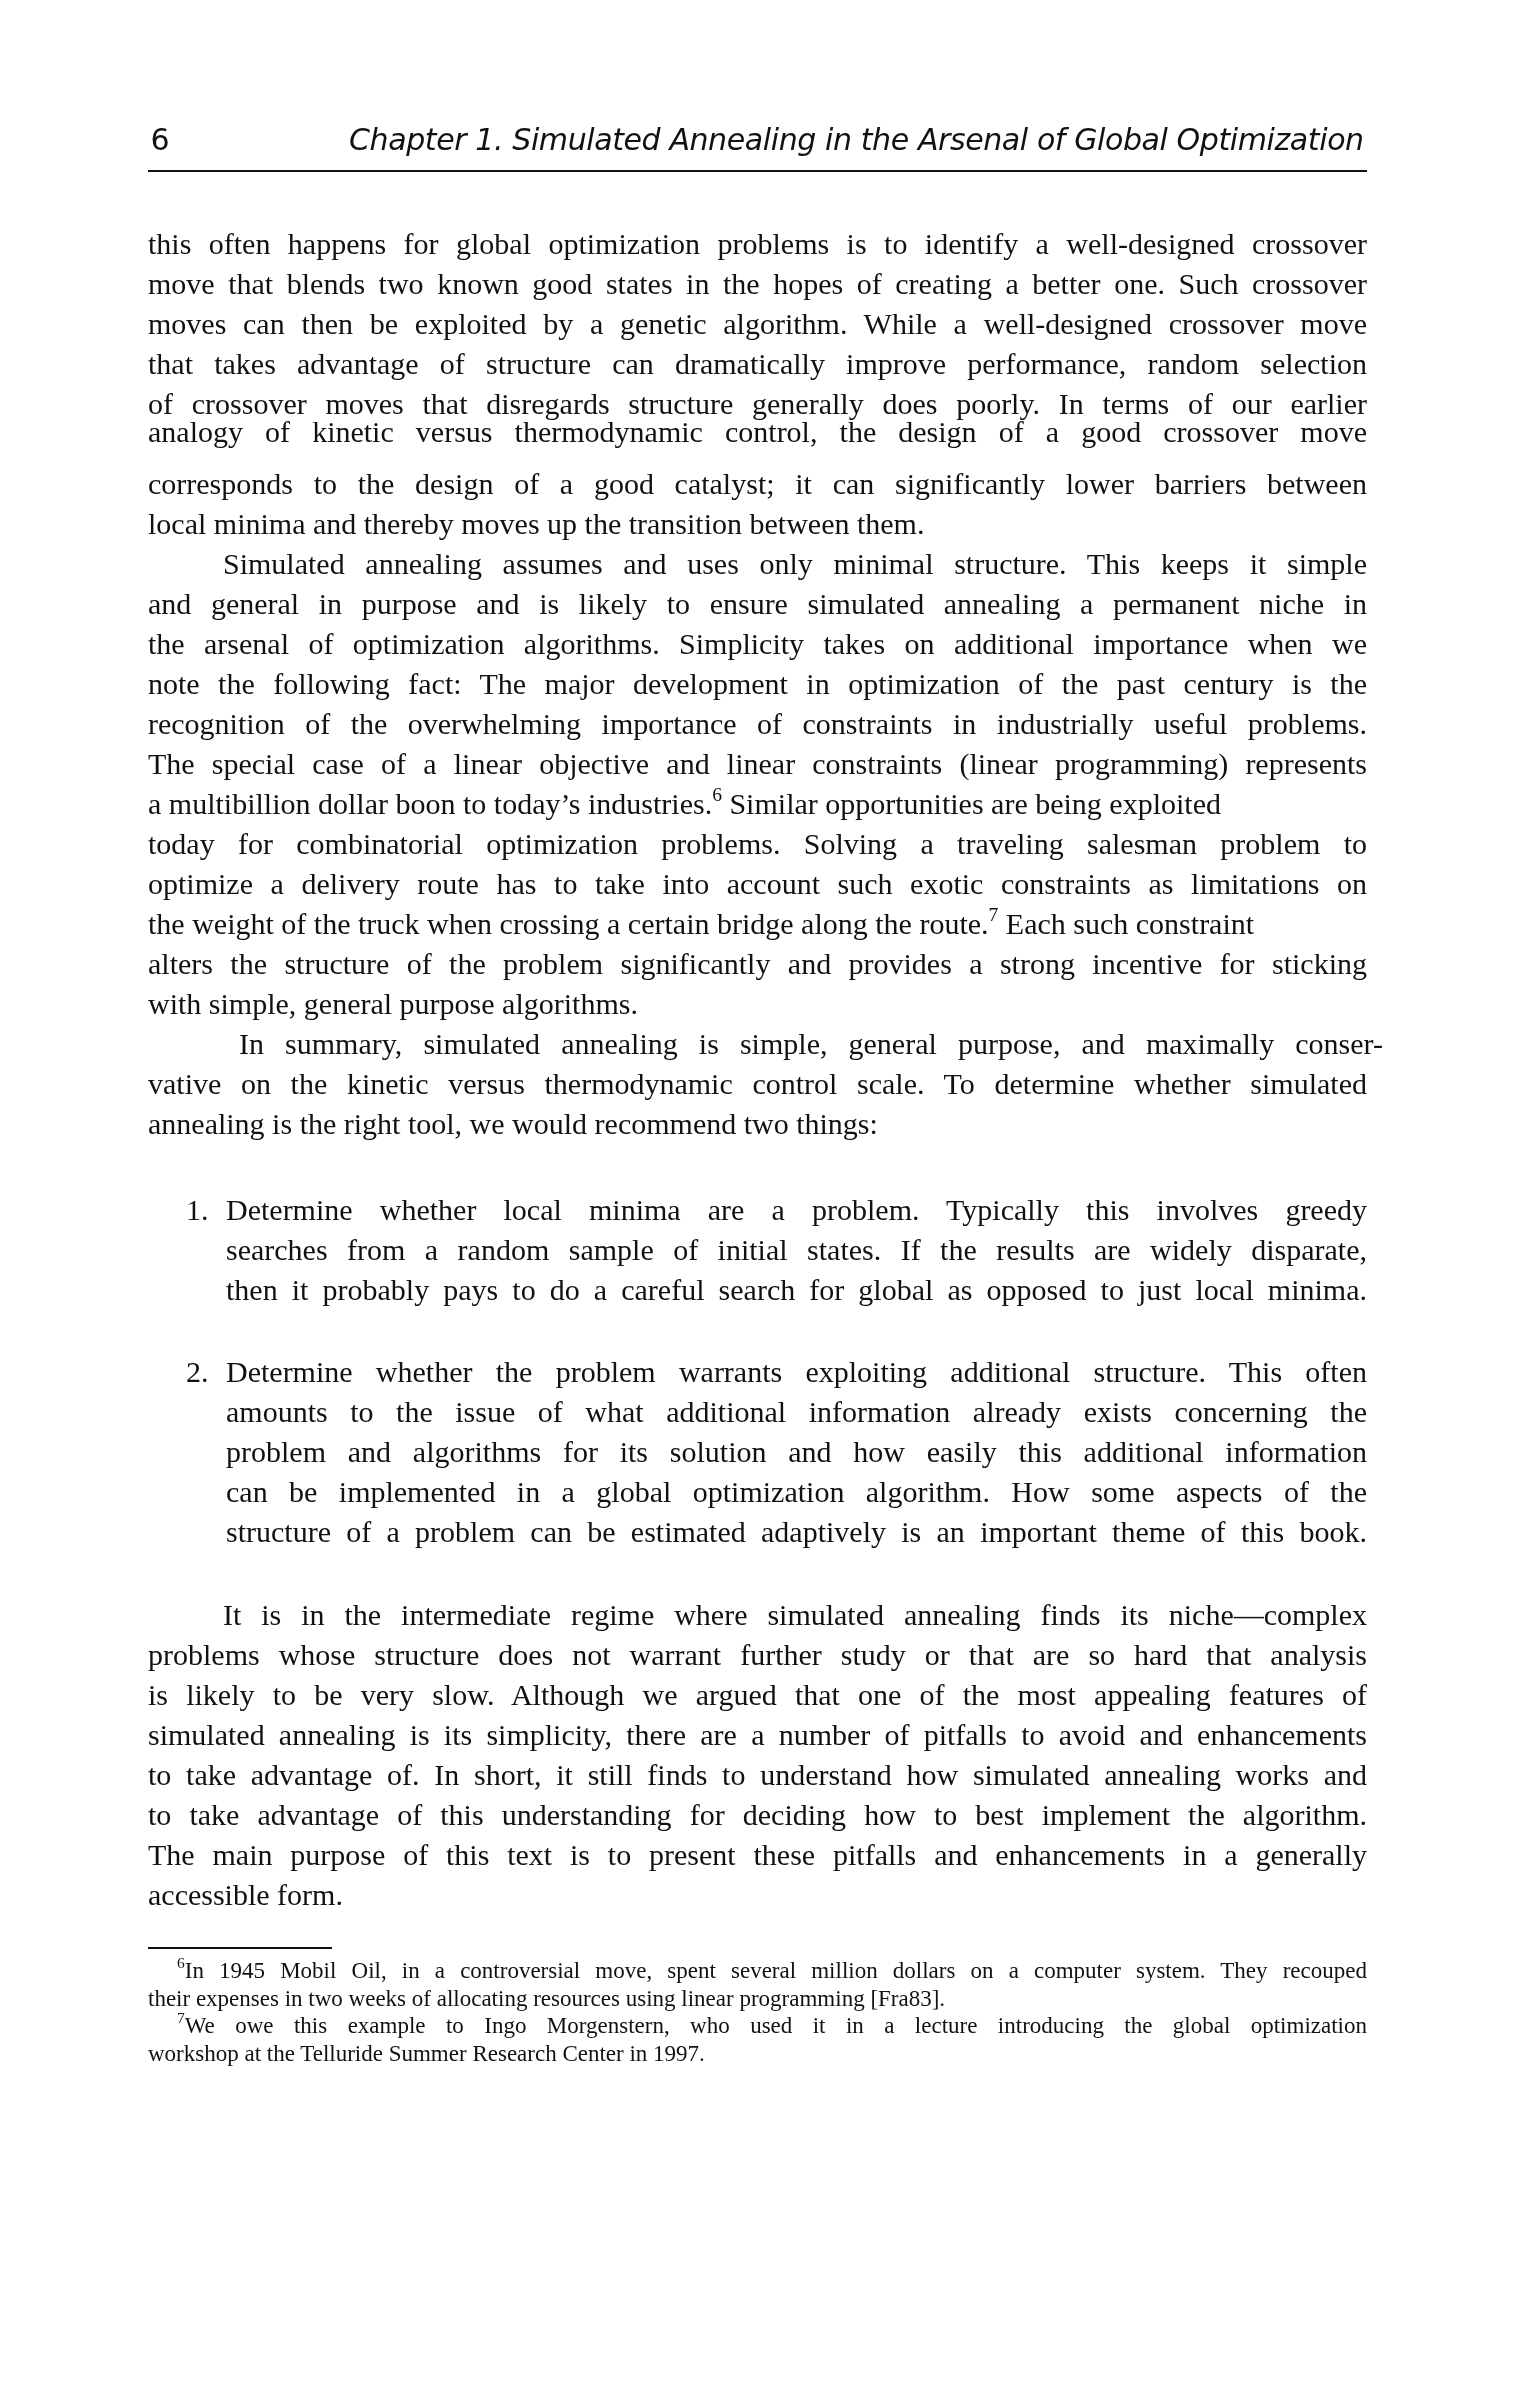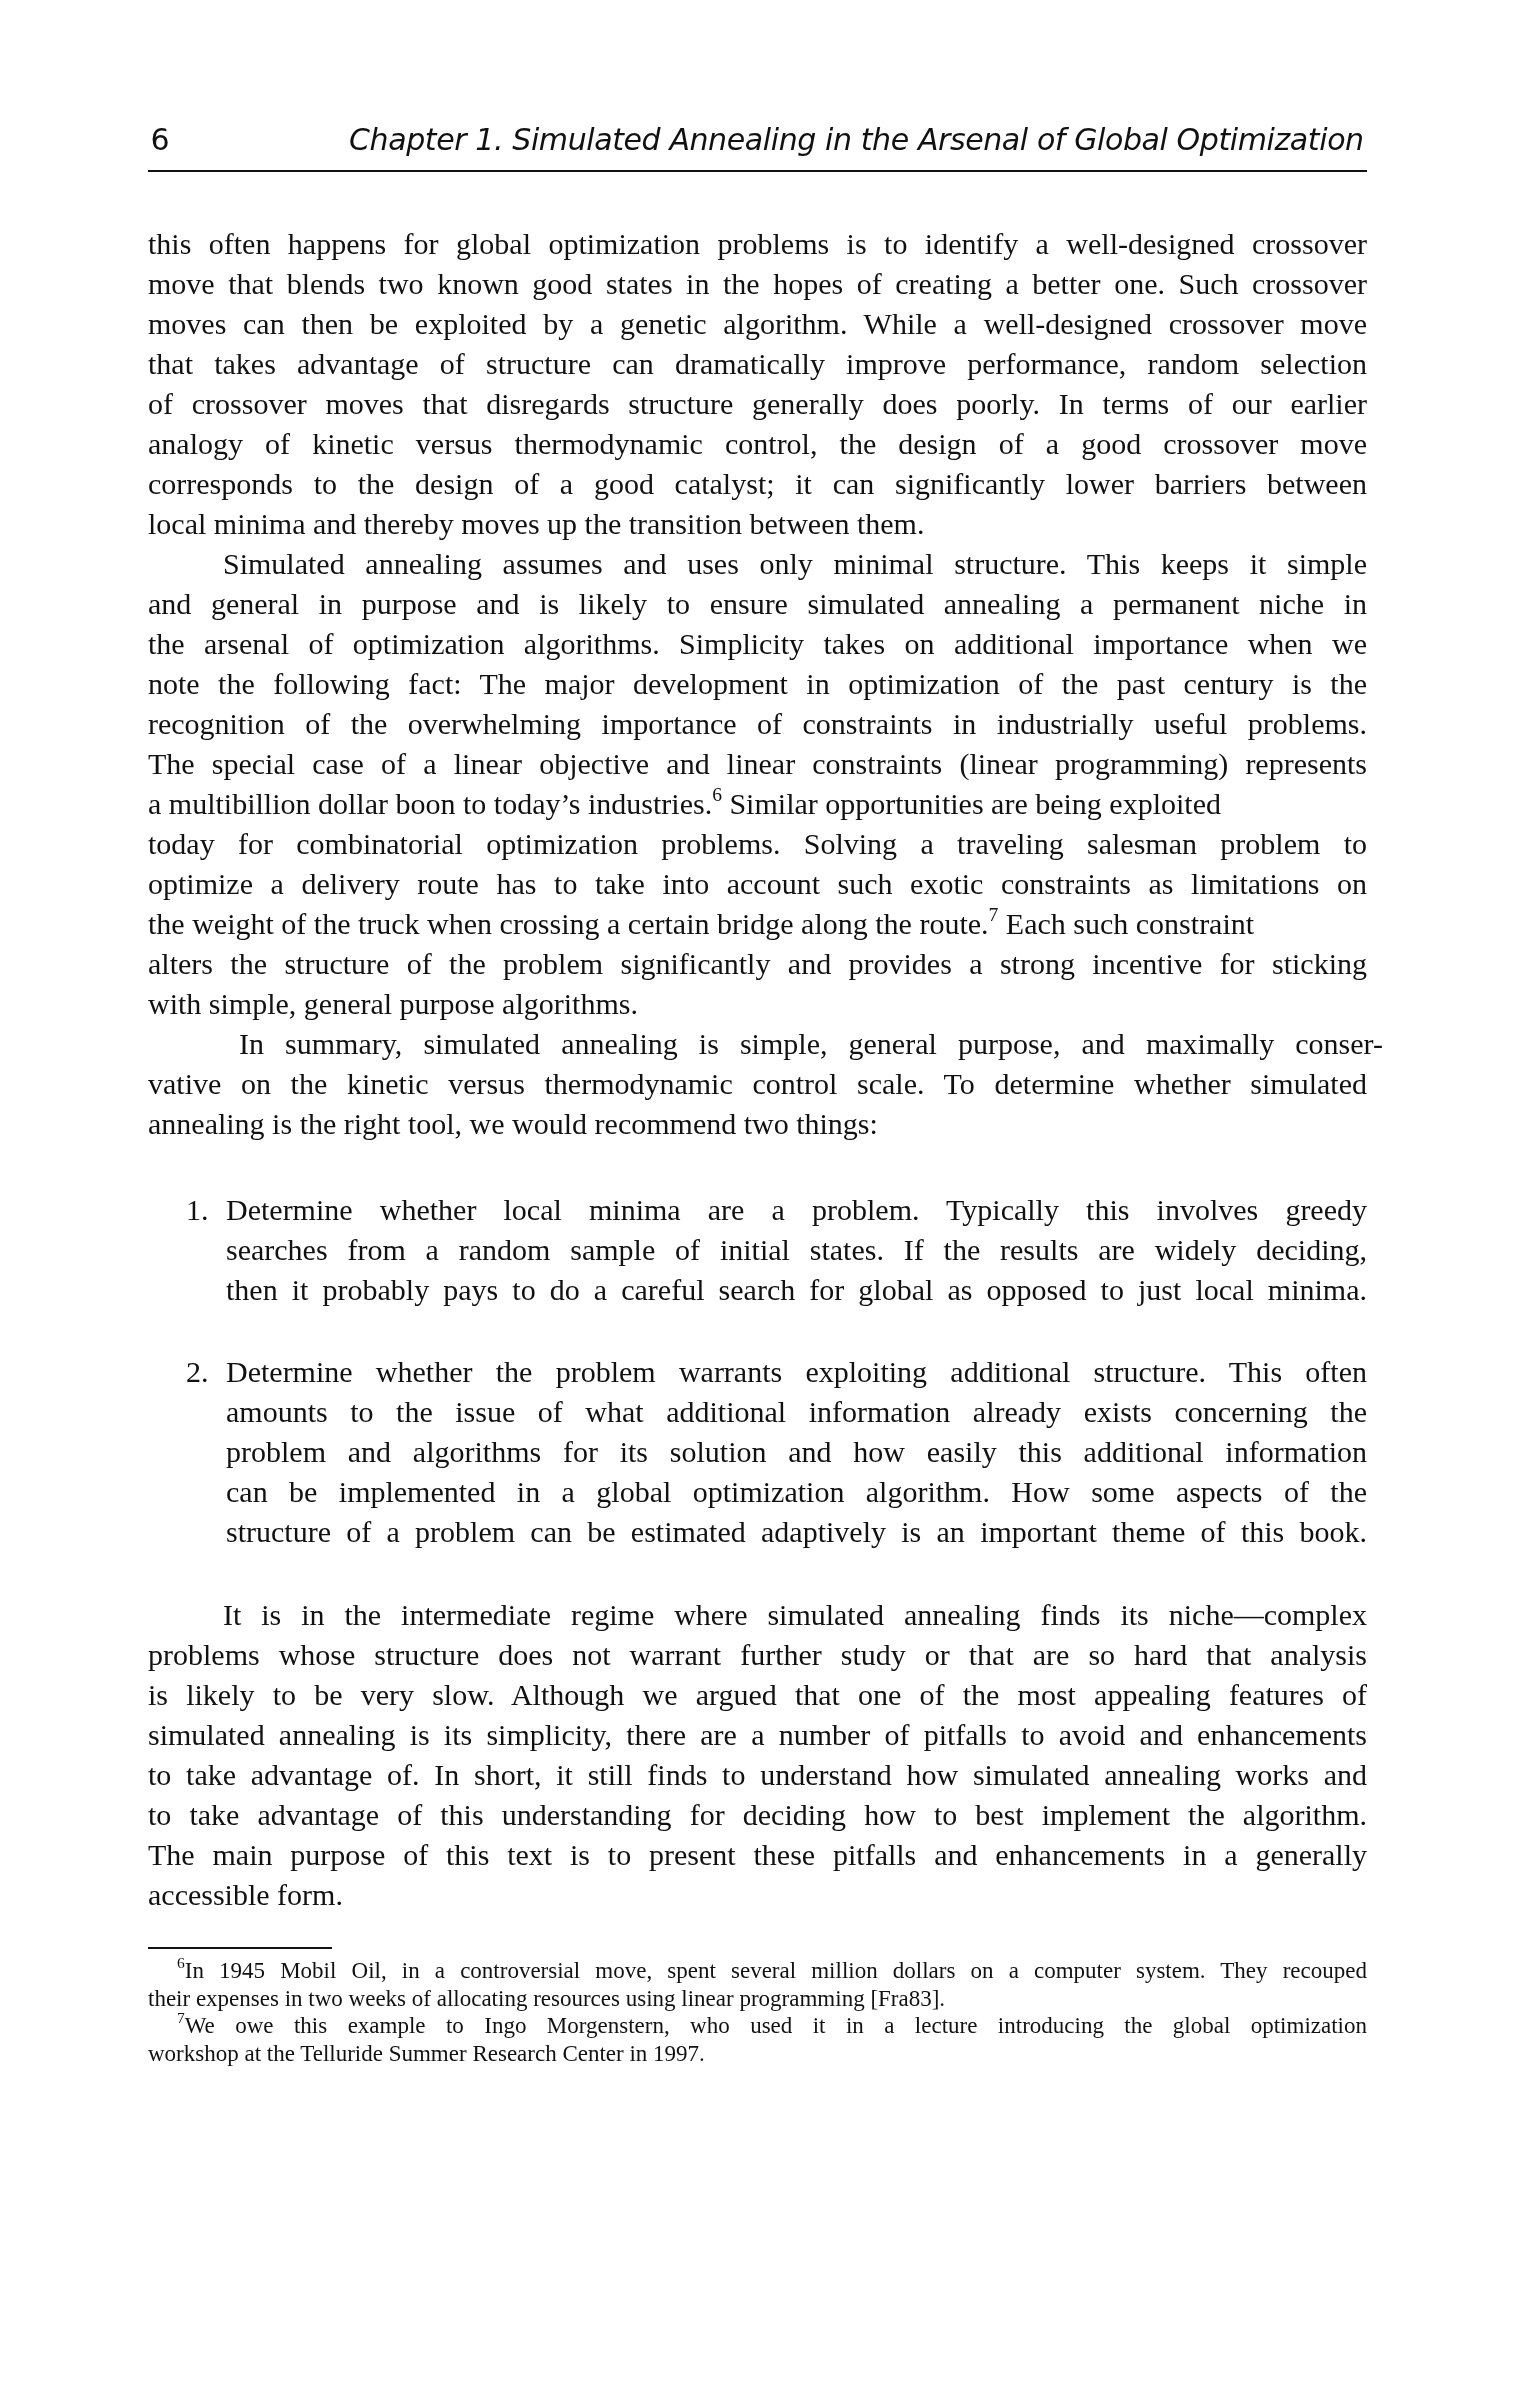--- a/index.html
+++ b/index.html
@@ -37,21 +37,21 @@
   <div class="head-rule"></div>
 
   <div class="body">
 
     <div>
       <div class="line" style="top:0px;width:1219px">this often happens for global optimization problems is to identify a well-designed crossover</div>
       <div class="line" style="top:40px;width:1219px">move that blends two known good states in the hopes of creating a better one.  Such crossover</div>
       <div class="line" style="top:80px;width:1219px">moves can then be exploited by a genetic algorithm.  While a well-designed crossover move</div>
       <div class="line" style="top:120px;width:1219px">that takes advantage of structure can dramatically improve performance, random selection</div>
       <div class="line" style="top:160px;width:1219px">of crossover moves that disregards structure generally does poorly.  In terms of our earlier</div>
-      <div class="line" style="top:200px;width:1219px">analogy of kinetic versus thermodynamic control, the design of a good crossover move</div>
+      <div class="line" style="top:188px;width:1219px">analogy of kinetic versus thermodynamic control, the design of a good crossover move</div>
       <div class="line" style="top:240px;width:1219px">corresponds to the design of a good catalyst; it can significantly lower barriers between</div>
       <div class="line last" style="top:280px;width:1219px">local minima and thereby moves up the transition between them.</div>
     </div>
 
     <div>
       <div class="line" style="top:320px;left:75px;width:1144px">Simulated annealing assumes and uses only minimal structure.  This keeps it simple</div>
       <div class="line" style="top:360px;width:1219px">and general in purpose and is likely to ensure simulated annealing a permanent niche in</div>
       <div class="line" style="top:400px;width:1219px">the arsenal of optimization algorithms.  Simplicity takes on additional importance when we</div>
       <div class="line" style="top:440px;width:1219px">note the following fact:  The major development in optimization of the past century is the</div>
       <div class="line" style="top:480px;width:1219px">recognition of the overwhelming importance of constraints in industrially useful problems.</div>
@@ -71,21 +71,21 @@
     <div>
       <div class="line" style="top:800px;left:91px;width:1144px">In summary, simulated annealing is simple, general purpose, and maximally conser-</div>
       <div class="line" style="top:840px;width:1219px">vative on the kinetic versus thermodynamic control scale.  To determine whether simulated</div>
       <div class="line last" style="top:880px;width:1219px">annealing is the right tool, we would recommend two things:</div>
     </div>
 
     <div>
       <div>
         <div class="line" style="top:966px;left:38px;width:41px;text-align-last:left">1.</div>
         <div class="line" style="top:966px;left:78px;width:1141px">Determine whether local minima are a problem.  Typically this involves greedy</div>
-        <div class="line" style="top:1006px;left:78px;width:1141px">searches from a random sample of initial states.  If the results are widely deciding,</div>
+        <div class="line" style="top:1006px;left:78px;width:1141px">searches from a random sample of initial states.  If the results are widely disparate,</div>
         <div class="line" style="top:1046px;left:78px;width:1141px">then it probably pays to do a careful search for global as opposed to just local minima.</div>
       </div>
       <div>
         <div class="line" style="top:1128px;left:38px;width:41px;text-align-last:left">2.</div>
         <div class="line" style="top:1128px;left:78px;width:1141px">Determine whether the problem warrants exploiting additional structure.  This often</div>
         <div class="line" style="top:1168px;left:78px;width:1141px">amounts to the issue of what additional information already exists concerning the</div>
         <div class="line" style="top:1208px;left:78px;width:1141px">problem and algorithms for its solution and how easily this additional information</div>
         <div class="line" style="top:1248px;left:78px;width:1141px">can be implemented in a global optimization algorithm.  How some aspects of the</div>
         <div class="line" style="top:1288px;left:78px;width:1141px">structure of a problem can be estimated adaptively is an important theme of this book.</div>
       </div>

